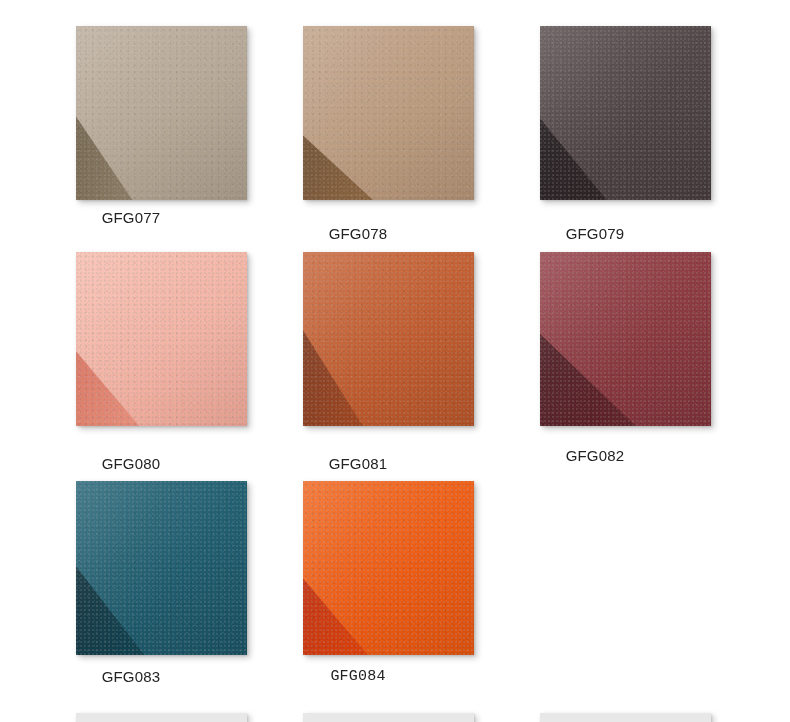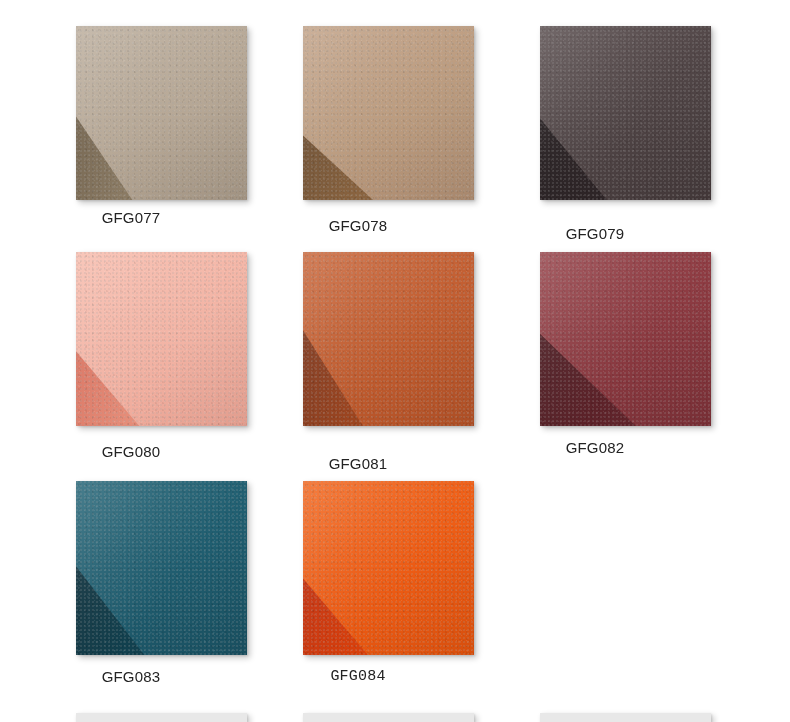--- a/index.html
+++ b/index.html
@@ -101,21 +101,21 @@
               <stop offset="100%" stop-color="#8a6440"></stop>
             </linearGradient>
           </defs>
           <polygon points="0,100 0,63 41,100" fill="url(#fg1)"></polygon>
         </svg>
         <div class="sheen"></div>
         <div class="grain"></div>
         <div class="grain2"></div>
       </div>
     </div>
-    <div class="label" style="position: absolute; left: 358px; top: 209px; transform: translateX(-50%); margin-top: 8px;">GFG078</div>
+    <div class="label" style="position: absolute; left: 358px; top: 209px; transform: translateX(-50%); margin-top: 16px;">GFG078</div>
     <div class="cell" style="left: 540px; top: 26px;">
       <div class="swatch">
         <div class="face" style="background: linear-gradient(160deg, rgb(88, 76, 77) 0%, rgb(78, 67, 68) 55%, rgb(69, 58, 59) 100%);"></div>
         <svg class="fold" viewBox="0 0 100 100" preserveAspectRatio="none">
           <defs>
             <linearGradient id="fg2" x1="0" y1="0" x2="1" y2="0.5">
               <stop offset="0%" stop-color="#211a1c"></stop>
               <stop offset="100%" stop-color="#2e2527"></stop>
             </linearGradient>
           </defs>
@@ -137,21 +137,21 @@
               <stop offset="100%" stop-color="#e58d79"></stop>
             </linearGradient>
           </defs>
           <polygon points="0,100 0,57 37,100" fill="url(#fg3)"></polygon>
         </svg>
         <div class="sheen"></div>
         <div class="grain"></div>
         <div class="grain2"></div>
       </div>
     </div>
-    <div class="label" style="position: absolute; left: 131px; top: 439px; transform: translateX(-50%); margin-top: 4px;">GFG080</div>
+    <div class="label" style="position: absolute; left: 131px; top: 439px; transform: translateX(-50%); margin-top: 16px;">GFG080</div>
     <div class="cell" style="left: 303px; top: 252px;">
       <div class="swatch">
         <div class="face" style="background: linear-gradient(160deg, rgb(201, 102, 58) 0%, rgb(192, 92, 47) 55%, rgb(181, 82, 39) 100%);"></div>
         <svg class="fold" viewBox="0 0 100 100" preserveAspectRatio="none">
           <defs>
             <linearGradient id="fg4" x1="0" y1="0" x2="1" y2="0.5">
               <stop offset="0%" stop-color="#7c3419"></stop>
               <stop offset="100%" stop-color="#9c4520"></stop>
             </linearGradient>
           </defs>
@@ -173,21 +173,21 @@
               <stop offset="100%" stop-color="#61242b"></stop>
             </linearGradient>
           </defs>
           <polygon points="0,100 0,47 56,100" fill="url(#fg5)"></polygon>
         </svg>
         <div class="sheen"></div>
         <div class="grain"></div>
         <div class="grain2"></div>
       </div>
     </div>
-    <div class="label" style="position: absolute; left: 595px; top: 439px; transform: translateX(-50%); margin-top: 0px; text-align: right;">GFG082</div>
+    <div class="label" style="position: absolute; left: 595px; top: 439px; transform: translateX(-50%); margin-top: 8px; text-align: right;">GFG082</div>
     <div class="cell" style="left: 76px; top: 481px;">
       <div class="swatch">
         <div class="face" style="background: linear-gradient(160deg, rgb(37, 101, 119) 0%, rgb(31, 92, 110) 55%, rgb(26, 82, 99) 100%);"></div>
         <svg class="fold" viewBox="0 0 100 100" preserveAspectRatio="none">
           <defs>
             <linearGradient id="fg6" x1="0" y1="0" x2="1" y2="0.5">
               <stop offset="0%" stop-color="#0c2f3b"></stop>
               <stop offset="100%" stop-color="#12414f"></stop>
             </linearGradient>
           </defs>

